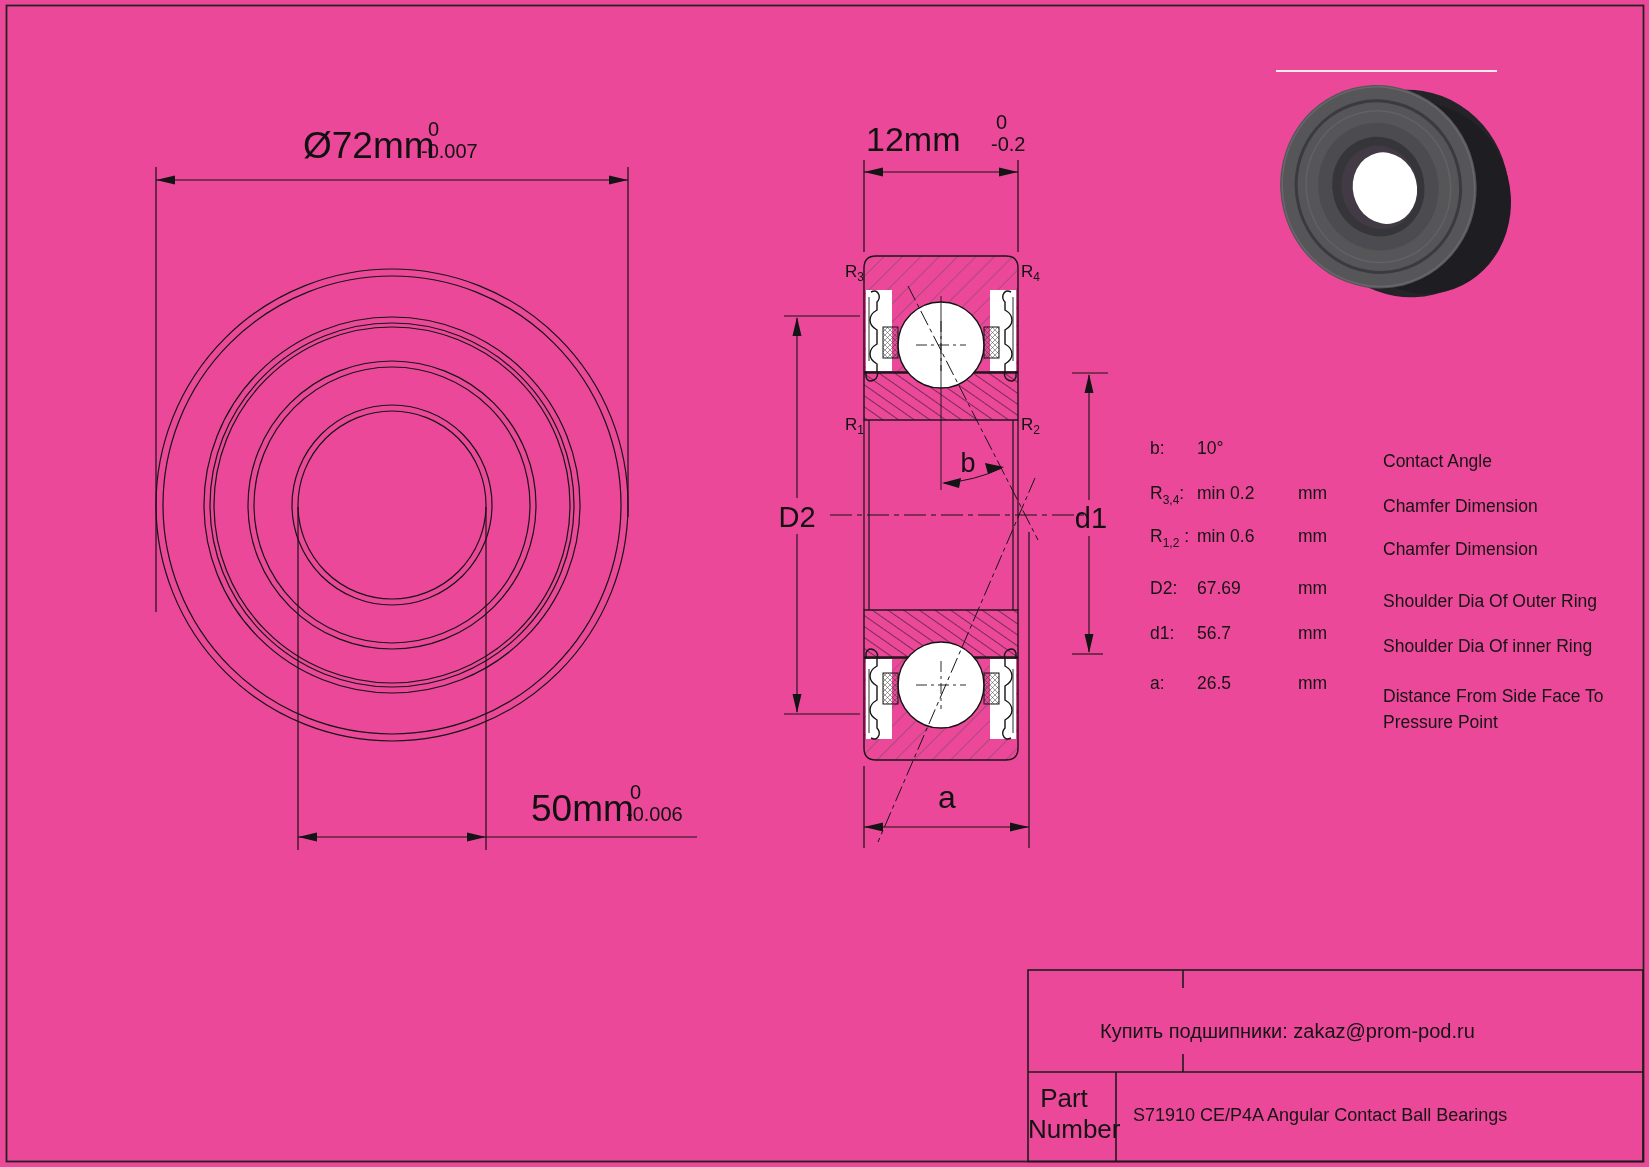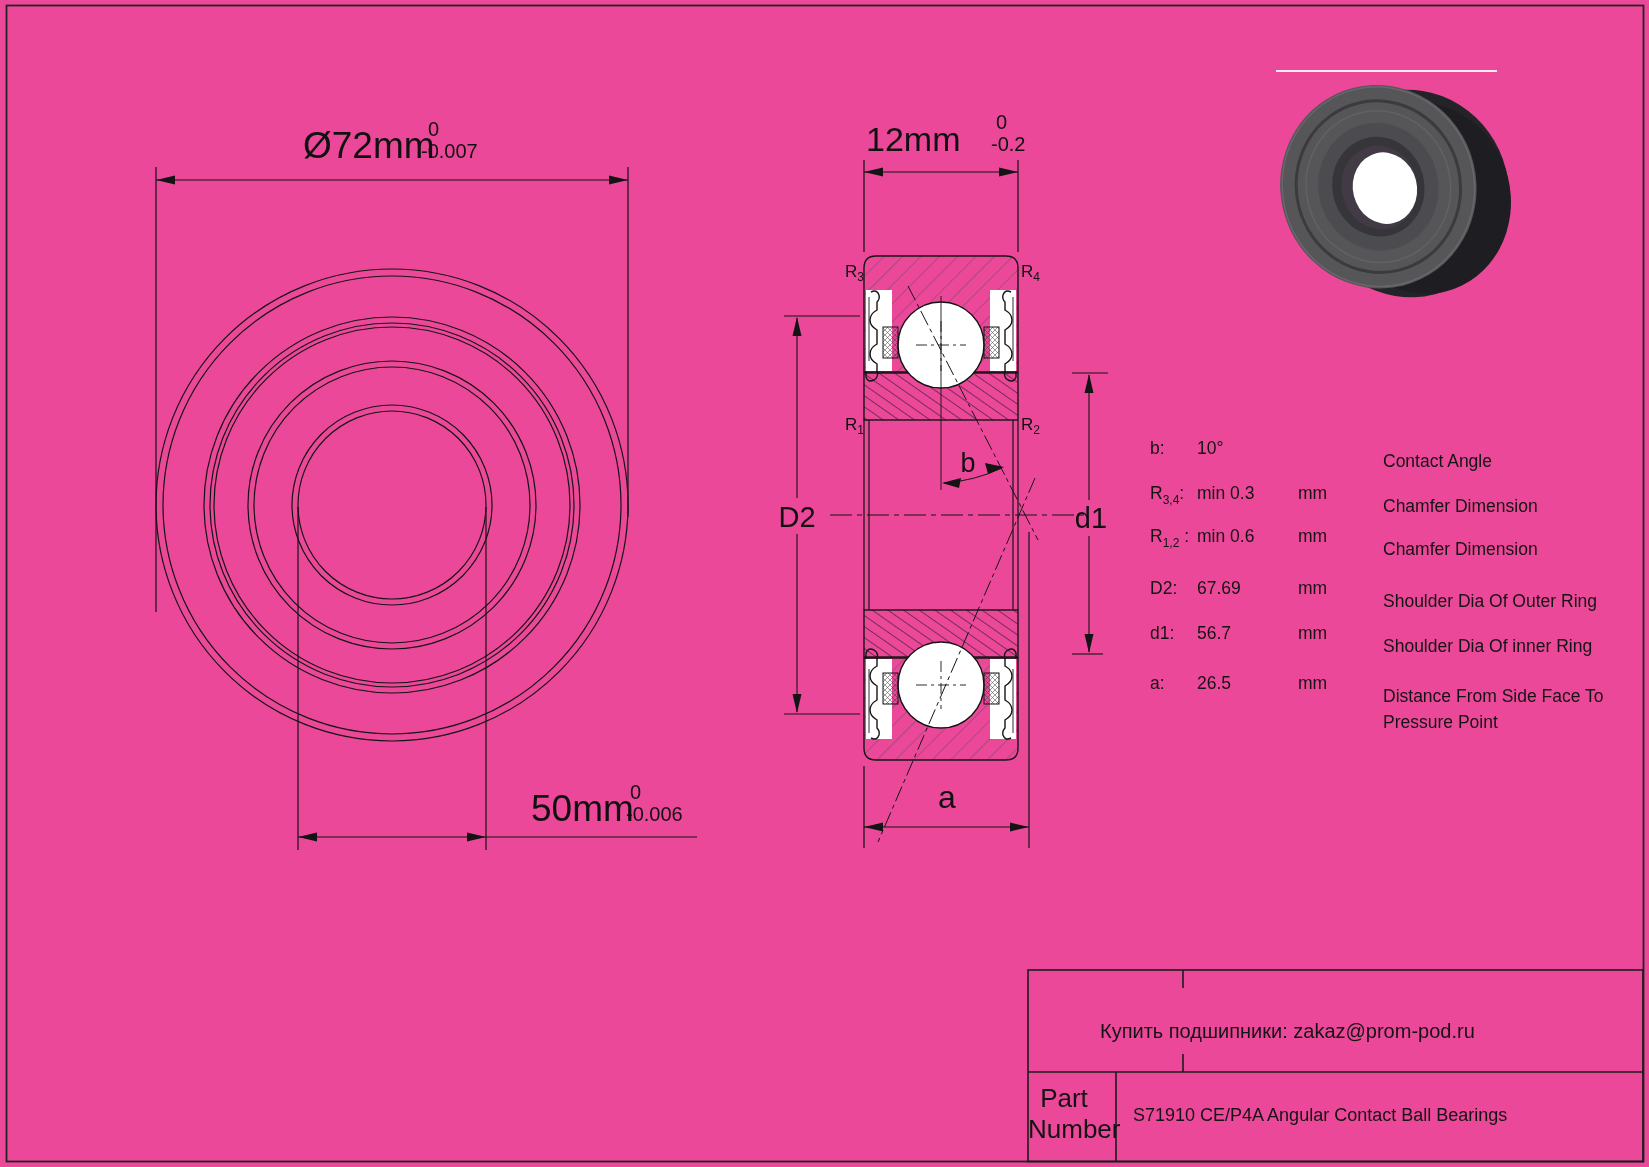--- a/index.html
+++ b/index.html
@@ -207,21 +207,21 @@
 
   <div>
     <div class="srow" style="top:436px;">
       <span class="c-label"><span>b</span><sub></sub><span>:</span></span>
       <span class="c-value">10°</span>
       <span class="c-unit"></span>
       <span class="c-desc">Contact Angle</span>
     </div>
     <div class="srow" style="top:481px;">
       <span class="c-label"><span>R</span><sub>3,4</sub><span>:</span></span>
-      <span class="c-value">min 0.3</span>
+      <span class="c-value">min 0.2</span>
       <span class="c-unit">mm</span>
       <span class="c-desc">Chamfer Dimension</span>
     </div>
     <div class="srow" style="top:524px;">
       <span class="c-label"><span>R</span><sub>1,2</sub><span> :</span></span>
       <span class="c-value">min 0.6</span>
       <span class="c-unit">mm</span>
       <span class="c-desc">Chamfer Dimension</span>
     </div>
     <div class="srow" style="top:576px;">

